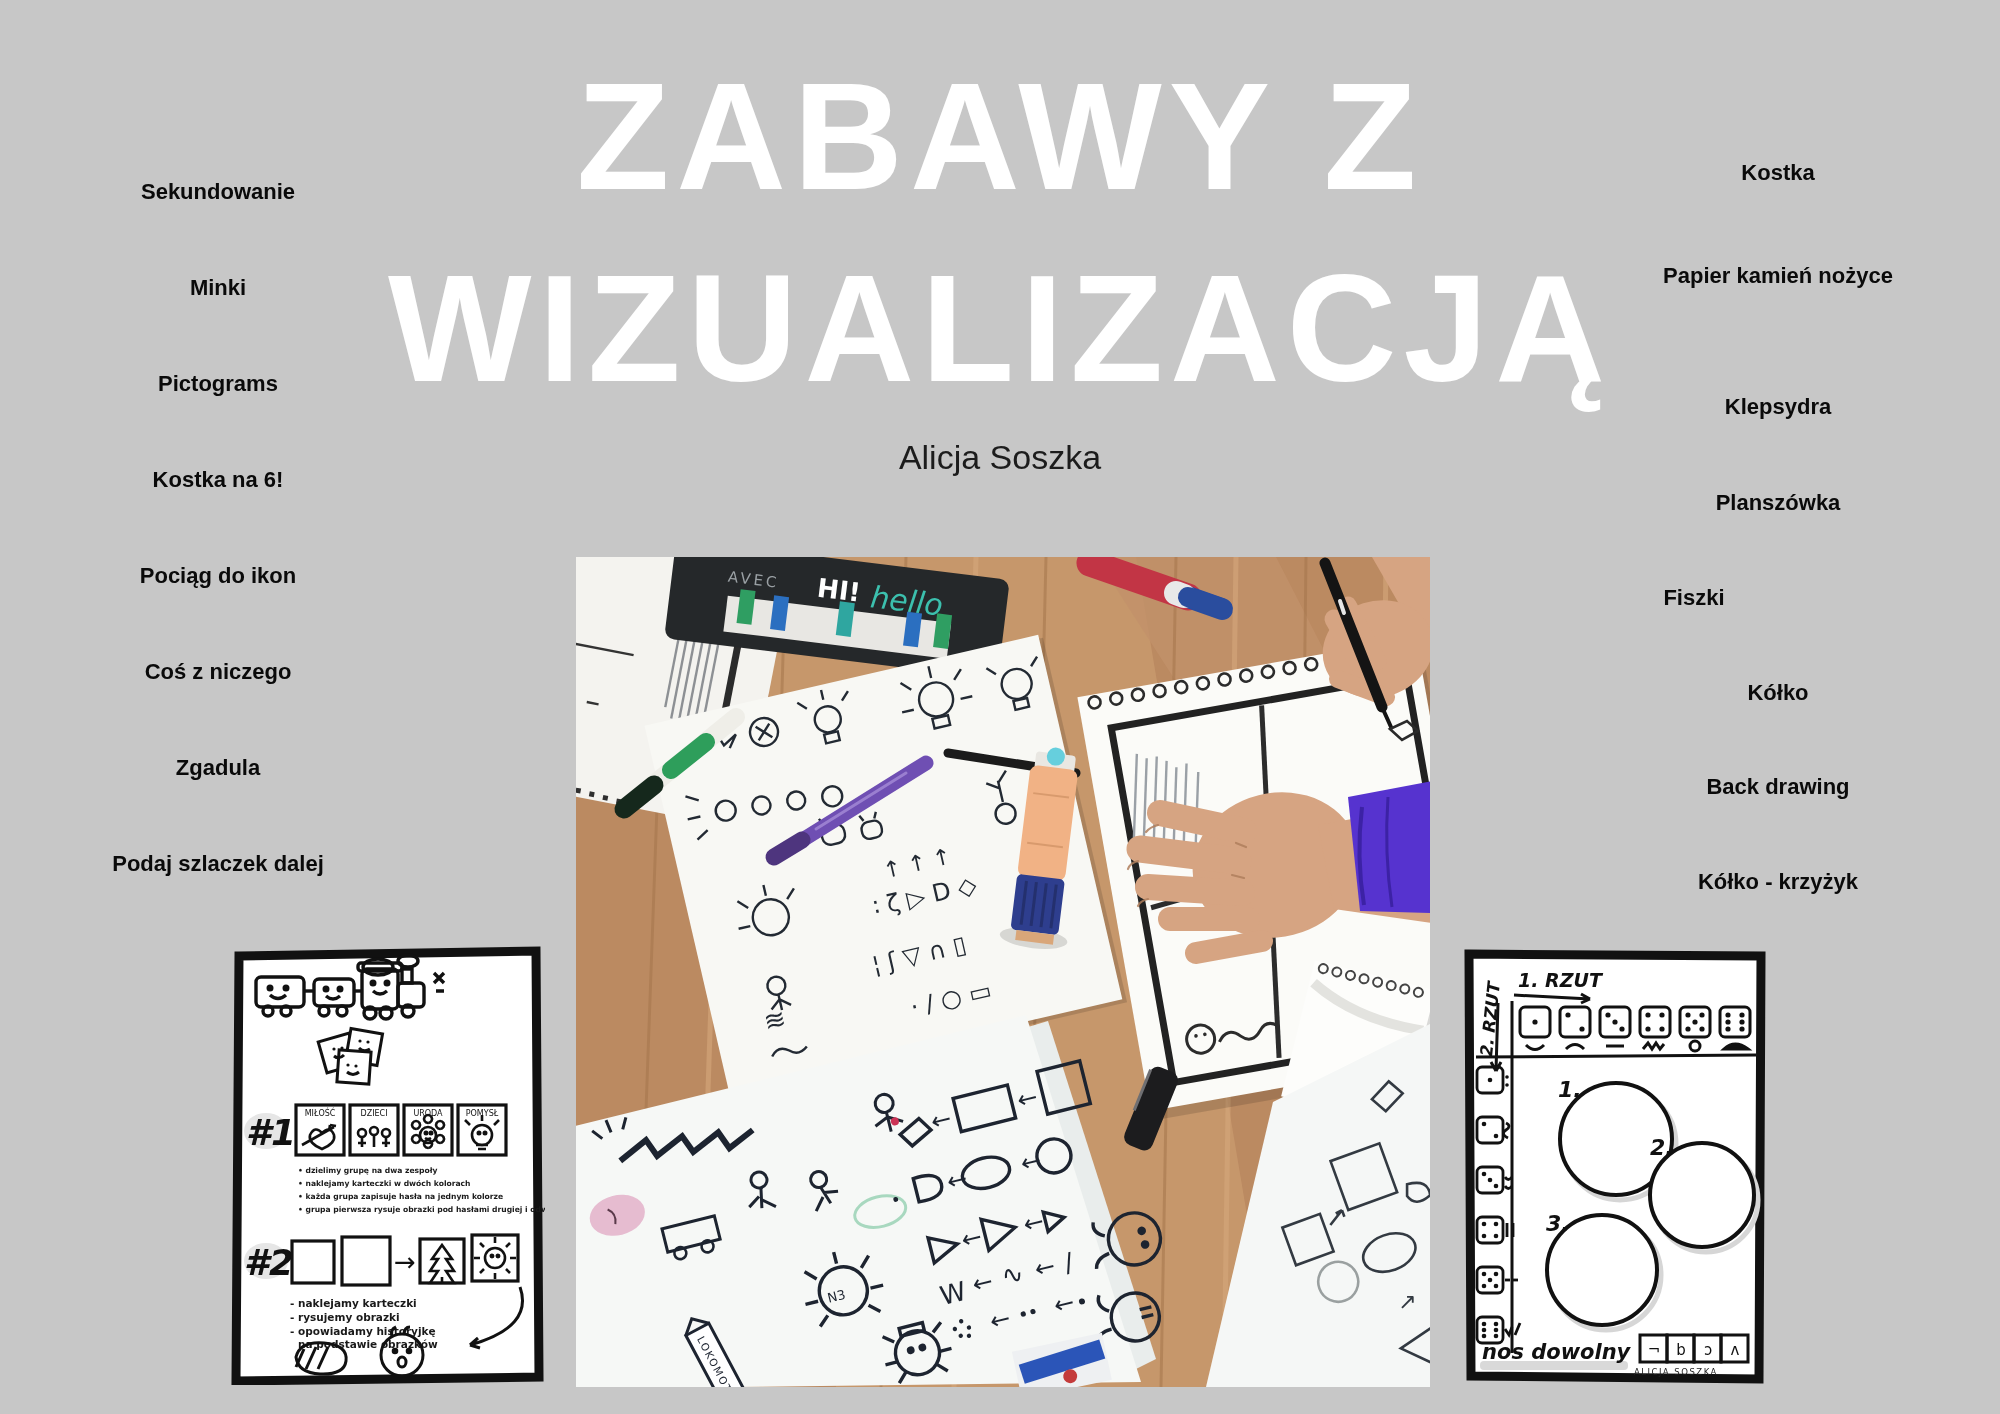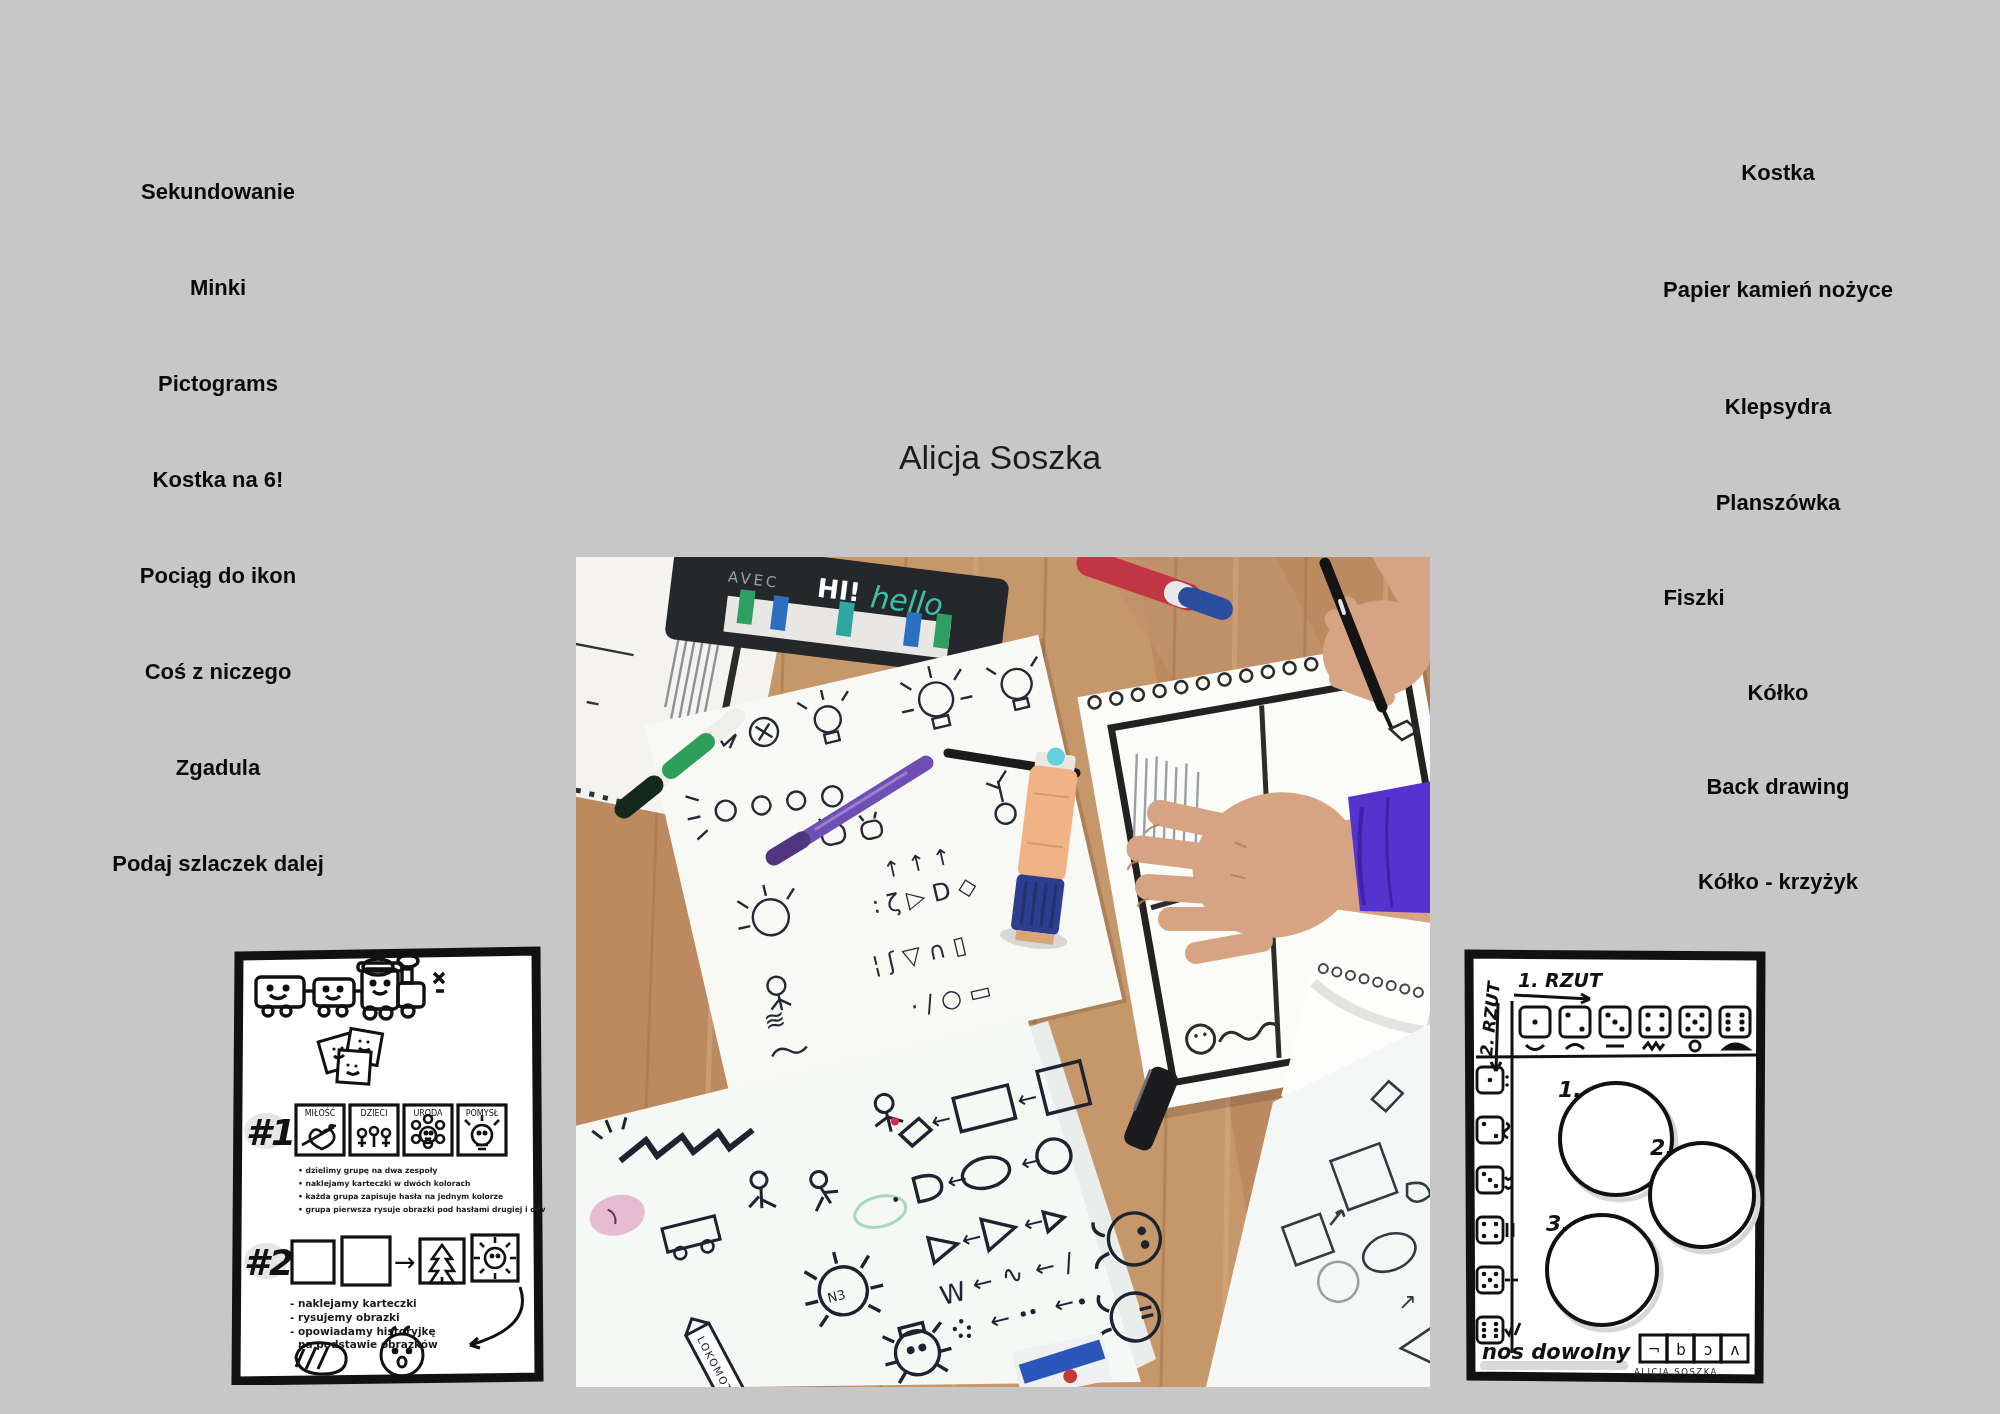--- a/index.html
+++ b/index.html
@@ -14,36 +14,40 @@
   .photo{position:absolute;left:576px;top:557px;width:854px;height:830px;}
   .card{position:absolute;text-decoration:underline;}
   svg{display:block;}
   text{font-family:"DejaVu Sans",sans-serif;}
 </style>
 </head>
 <body>
 
 <div class="stage">
 
+  <div class="title">
+    <div>ZABAWY Z</div>
+    <div>WIZUALIZACJĄ</div>
+  </div>
   <div class="author">Alicja Soszka</div>
 
   <div>
     <div class="side-item" style="left:218px;top:192px">Sekundowanie</div>
     <div class="side-item" style="left:218px;top:288px">Minki</div>
     <div class="side-item" style="left:218px;top:384px">Pictograms</div>
     <div class="side-item" style="left:218px;top:480px">Kostka  na 6!</div>
     <div class="side-item" style="left:218px;top:576px">Pociąg do ikon</div>
     <div class="side-item" style="left:218px;top:672px">Coś z niczego</div>
     <div class="side-item" style="left:218px;top:768px">Zgadula</div>
     <div class="side-item" style="left:218px;top:864px">Podaj szlaczek dalej</div>
   </div>
 
   <div>
     <div class="side-item" style="left:1778px;top:173px">Kostka</div>
-    <div class="side-item wrap2" style="left:1778px;top:290px">Papier kamień nożyce</div>
+    <div class="side-item wrap2" style="left:1778px;top:276px">Papier kamień nożyce</div>
     <div class="side-item" style="left:1778px;top:407px">Klepsydra</div>
     <div class="side-item" style="left:1778px;top:503px">Planszówka</div>
     <div class="side-item" style="left:1694px;top:598px">Fiszki</div>
     <div class="side-item" style="left:1778px;top:693px">Kółko</div>
     <div class="side-item" style="left:1778px;top:787px">Back drawing</div>
     <div class="side-item" style="left:1778px;top:882px">Kółko - krzyżyk</div>
   </div>
 
   <div class="photo">
   <svg viewBox="0 0 854 830" width="854" height="830">

